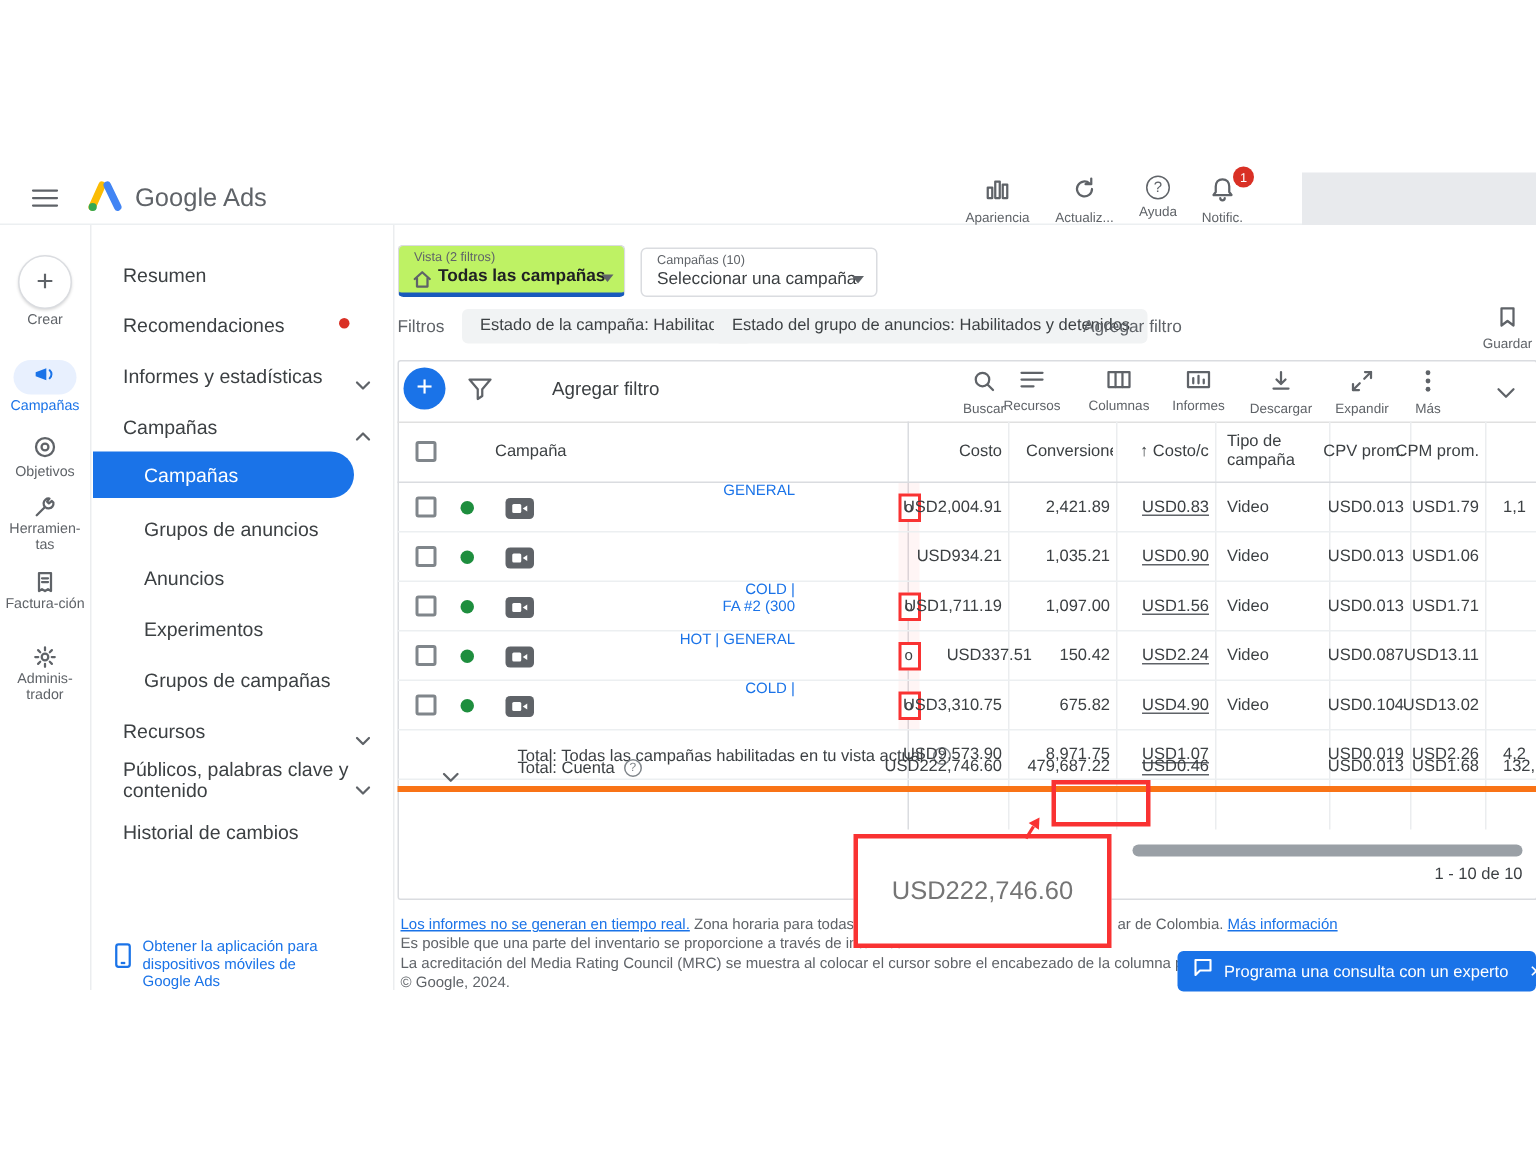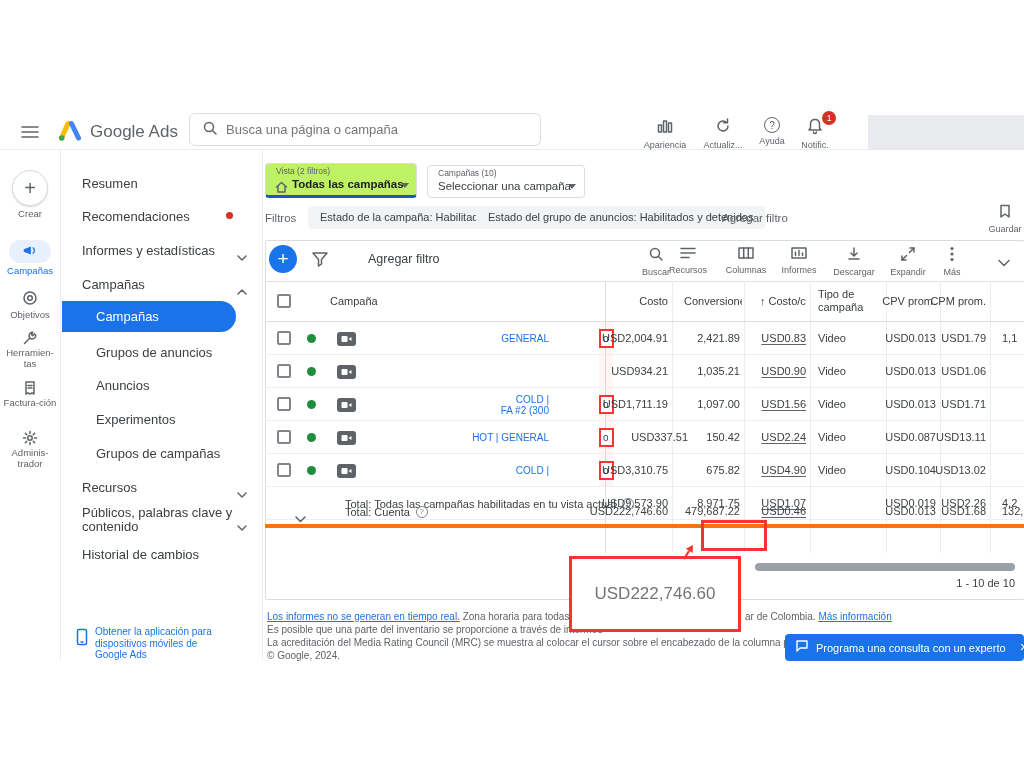--- a/index.html
+++ b/index.html
@@ -9,21 +9,21 @@
   .ibtn{display:flex;flex-direction:column;align-items:center;gap:3px;color:#5f6368;font-size:9px;white-space:nowrap}
   .tri{width:0;height:0;border-left:4px solid transparent;border-right:4px solid transparent;border-top:5px solid #5f6368}
   .navitem{position:absolute;left:82px;font-size:13px;color:#3c4043;white-space:nowrap;cursor:pointer}
   .navsub{left:96px}
   .chip{position:absolute;top:206px;height:23px;line-height:23px;padding:0 12px;background:#f1f3f4;border-radius:4px;font-size:11px;color:#3c4043;white-space:nowrap}
   .vline{position:absolute;width:1px;background:#ebedef}
   .hline{position:absolute;height:1px;background:#e0e0e0}
   .row{position:absolute;left:265px;width:759px;height:33px;border-bottom:1px solid #eceff1}
   .cellM{position:absolute;top:0;height:33px;line-height:33px;font-size:11px;color:#3c4043;text-align:left;white-space:nowrap}
   .und{text-decoration:underline;text-underline-offset:2px;text-decoration-color:#5f6368}
-  .cname{position:absolute;right:475px;top:0;height:33px;display:flex;flex-direction:column;justify-content:center;align-items:flex-end;font-size:10px;line-height:11px;color:#1a73e8;white-space:nowrap}
+  .cname{position:absolute;right:494px;top:0;height:33px;display:flex;flex-direction:column;align-items:flex-end;font-size:10px;line-height:11px;color:#1a73e8;white-space:nowrap}
   .cb{width:14px;height:14px;border:2px solid #80868b;border-radius:2px;background:#fff}
   .dot{width:9px;height:9px;border-radius:50%;background:#1e8e3e}
   .vid{width:19px;height:14px;background:#5f6368;border-radius:3px;display:flex;align-items:center;justify-content:center}
   .frag{position:absolute;left:334px;top:7px;width:15px;height:19px;border:2px solid #f93232;background:#fff;font-size:10px;line-height:15px;color:#3c4043;overflow:hidden;padding-left:2px}
   .tlabel{position:absolute;top:0;height:33px;display:flex;align-items:center;font-size:11px;color:#3c4043;white-space:nowrap}
   .info{width:12px;height:12px;border:1px solid #80868b;border-radius:50%;font-size:8px;color:#80868b;display:inline-flex;align-items:center;justify-content:center;margin-left:6px;flex:none}
   .qcirc{width:16px;height:16px;border:1.5px solid #5f6368;border-radius:50%;font-size:10px;color:#5f6368;display:flex;align-items:center;justify-content:center}
   .hdr{position:absolute;top:0;height:41px;line-height:41px;font-size:11px;color:#3c4043;white-space:nowrap}
   .raillbl{position:absolute;width:60px;text-align:center;font-size:9.5px;color:#5f6368;line-height:10.5px}
   .railico{position:absolute;left:0;width:60px;display:flex;justify-content:center}
@@ -43,27 +43,20 @@
       </svg>
   </div>
   <div class="ab" style="left:57px;top:4px">
     <svg width="26" height="24" viewBox="0 0 26 24">
         <path d="M11 4.5 L4.5 19" stroke="#fbbc04" stroke-width="5" stroke-linecap="round" fill="none"></path>
         <path d="M14.5 4.5 L21.5 19" stroke="#4285f4" stroke-width="5" stroke-linecap="round" fill="none"></path>
         <circle cx="4.8" cy="19" r="2.7" fill="#34a853"></circle>
       </svg>
   </div>
   <div class="ab" style="left:90px;top:7px;font-size:17px;color:#5f6368">Google Ads</div>
-  <div class="ab" style="left:189px;top:-2px;width:352px;height:33px;border:1px solid #dadce0;border-radius:6px;display:flex;align-items:center;padding-left:12px;gap:8px;background:#fff">
-    <span><svg width="16" height="16" viewBox="0 0 16 16">
-          <circle cx="7" cy="7" r="4.5" class="icn"></circle>
-          <line x1="10.5" y1="10.5" x2="14" y2="14" class="icn"></line>
-        </svg></span>
-    <input type="text" style="border: none; outline: none; font-size: 13px; color: rgb(60, 64, 67); width: 290px; font-family: inherit; background: transparent;" placeholder="Busca una página o campaña">
-  </div>
   <div class="ab ibtn" style="left:639px;top:2px;width:52px;cursor:pointer">
     <span><svg width="18" height="18" viewBox="0 0 18 18">
           <rect x="2.5" y="8" width="3" height="7" class="icn"></rect>
           <rect x="7.5" y="4" width="3" height="11" class="icn"></rect>
           <rect x="12.5" y="6" width="3" height="9" class="icn"></rect>
         </svg></span>
     <span>Apariencia</span>
   </div>
   <div class="ab ibtn" style="left:697px;top:2px;width:52px;cursor:pointer">
     <span><svg width="18" height="18" viewBox="0 0 18 18">

